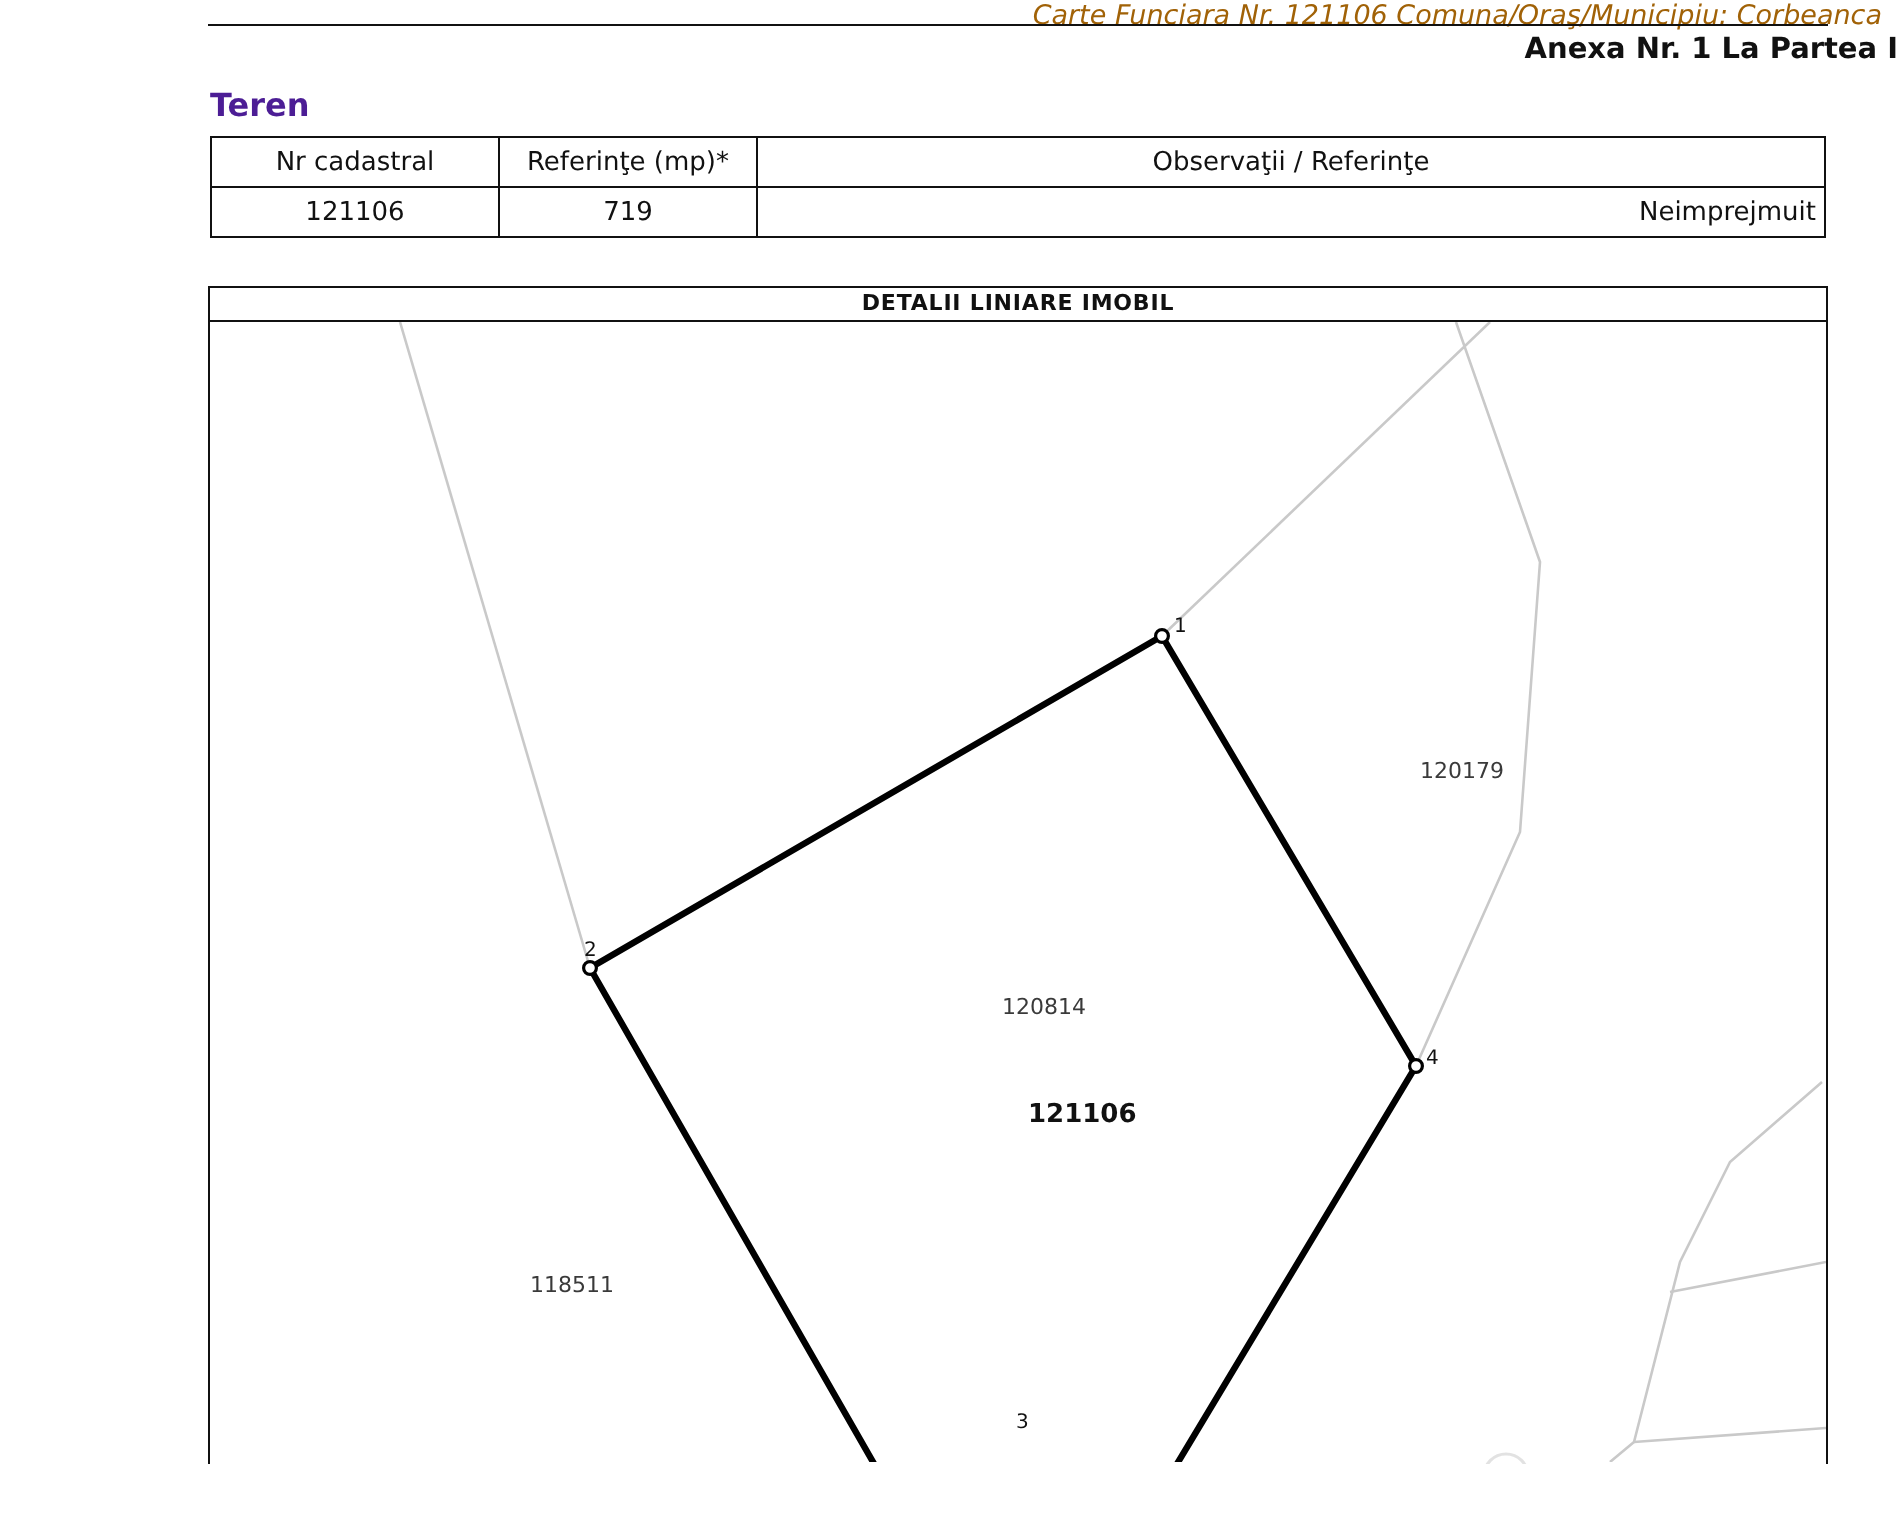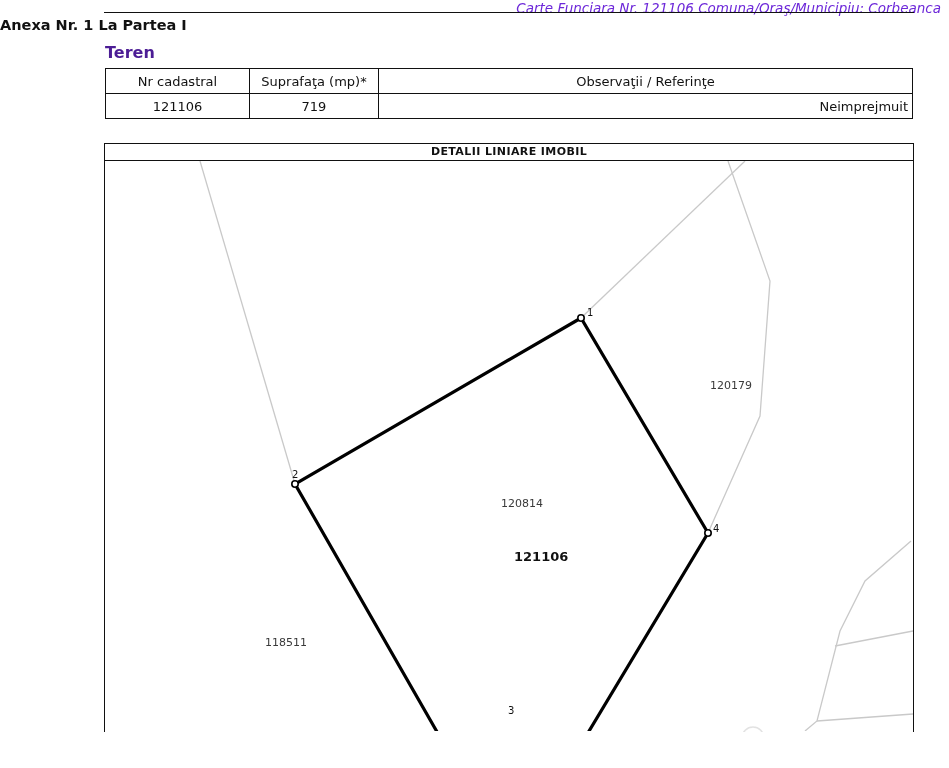--- a/index.html
+++ b/index.html
@@ -23,38 +23,38 @@
   .header-line {
     position: absolute;
     top: 0px;
     left: 0;
     width: 949px;
     text-align: right;
     padding-right: 8px;
     box-sizing: border-box;
     font-style: italic;
     font-size: 13.5px;
-    color: #6d28d9;
+    color: #a16207;
     white-space: nowrap;
     overflow: hidden;
   }
   .hrule {
     position: absolute;
     left: 104px;
     top: 12px;
     width: 810px;
     height: 1px;
     background: #111;
   }
   .anexa-title {
     position: absolute;
     top: 17px;
     left: 0;
     width: 949px;
-    text-align: left;
+    text-align: right;
     font-size: 14.5px;
     font-weight: bold;
     color: #111;
   }
   .teren-label {
     position: absolute;
     top: 43px;
     left: 105px;
     font-size: 16px;
     font-weight: bold;
@@ -184,21 +184,21 @@
   <div class="hrule"></div>
 
   <div class="anexa-title">Anexa Nr. 1 La Partea I</div>
 
   <div class="teren-label">Teren</div>
 
   <table class="teren">
     <thead>
       <tr>
         <th class="col-nr">Nr cadastral</th>
-        <th class="col-supr">Suprafaţa (mp)*</th>
+        <th class="col-supr">Referinţe (mp)*</th>
         <th class="col-obs">Observaţii / Referinţe</th>
       </tr>
     </thead>
     <tbody>
       <tr>
         <td class="col-nr">121106</td>
         <td class="col-supr">719</td>
         <td class="col-obs">Neimprejmuit</td>
       </tr>
     </tbody>

